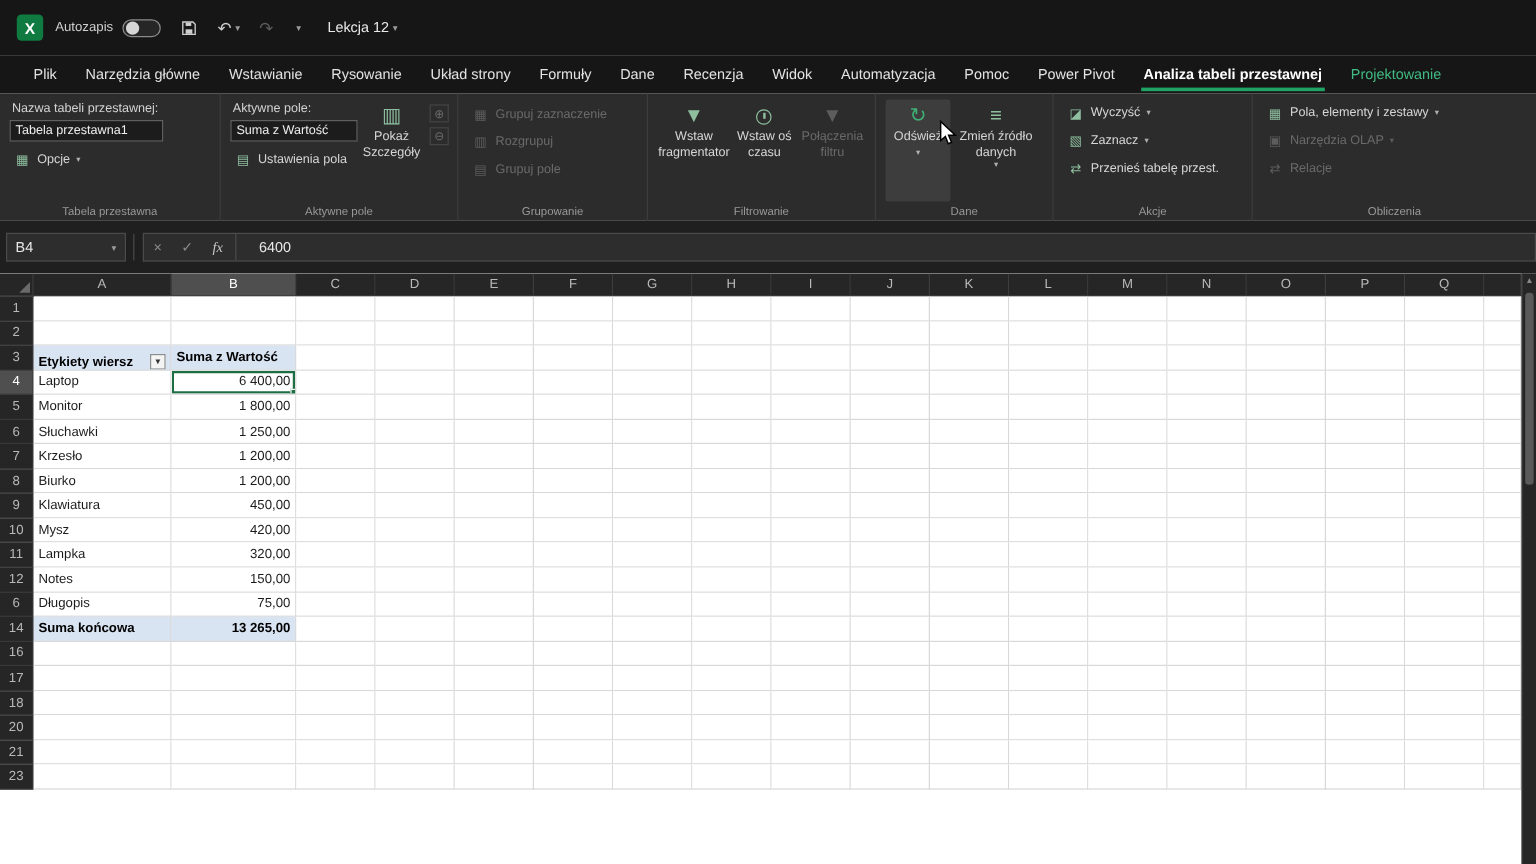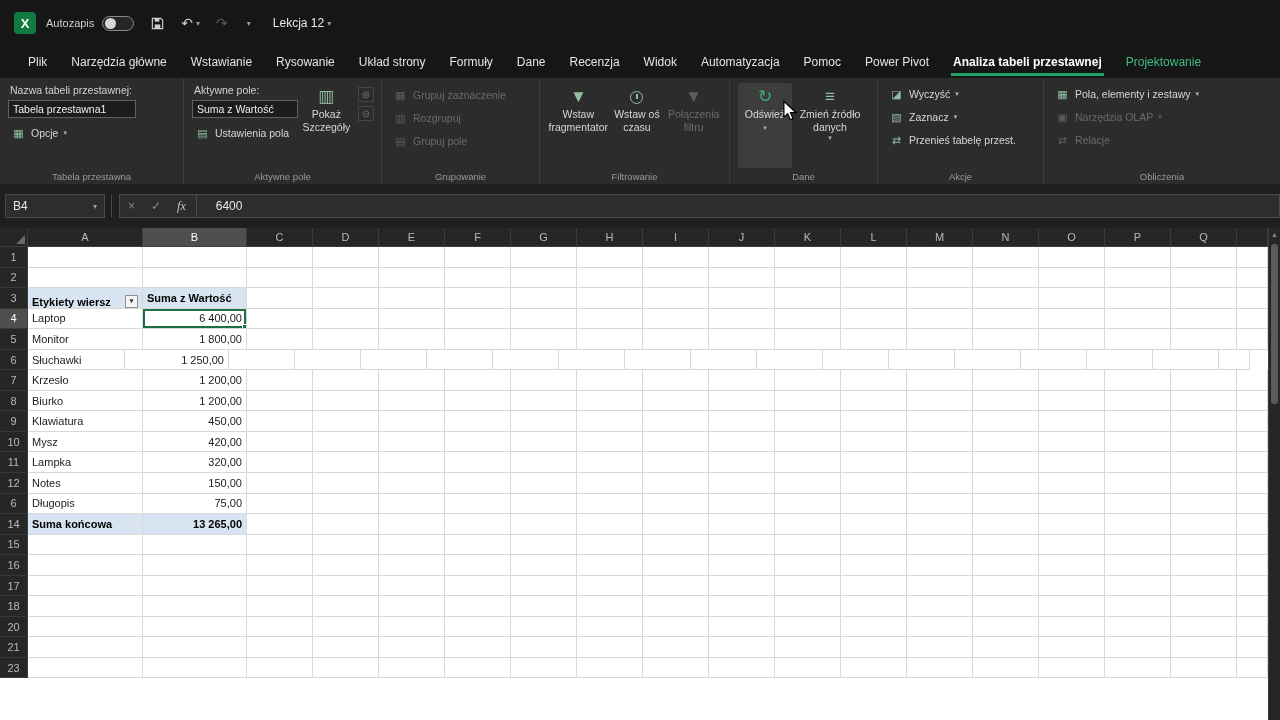--- a/index.html
+++ b/index.html
@@ -449,21 +449,21 @@
         <div class="cell" style="width: 66px;"></div>
         <div class="cell" style="width: 66px;"></div>
         <div class="cell" style="width: 66px;"></div>
         <div class="cell" style="width: 66px;"></div>
         <div class="cell" style="width: 66px;"></div>
         <div class="cell" style="width: 66px;"></div>
         <div class="cell" style="width: 31px;"></div>
       </div>
       <div class="sheet-row">
         <div class="rowhead">6</div>
-        <div class="cell" style="width: 97px; align-items: center;">
+        <div class="cell" style="width: 115px; align-items: center;">
           <span>Słuchawki</span>
         </div>
         <div class="cell num" style="width: 104px;">
           <span>1 250,00</span>
         </div>
         <div class="cell" style="width: 66px;"></div>
         <div class="cell" style="width: 66px;"></div>
         <div class="cell" style="width: 66px;"></div>
         <div class="cell" style="width: 66px;"></div>
         <div class="cell" style="width: 66px;"></div>
@@ -655,41 +655,20 @@
         <div class="cell" style="width: 31px;"></div>
       </div>
       <div class="sheet-row">
         <div class="rowhead">14</div>
         <div class="cell pivot-t" style="width: 115px;">
           <span>Suma końcowa</span>
         </div>
         <div class="cell pivot-t num" style="width: 104px;">
           <span>13 265,00</span>
         </div>
-        <div class="cell" style="width: 66px;"></div>
-        <div class="cell" style="width: 66px;"></div>
-        <div class="cell" style="width: 66px;"></div>
-        <div class="cell" style="width: 66px;"></div>
-        <div class="cell" style="width: 66px;"></div>
-        <div class="cell" style="width: 66px;"></div>
-        <div class="cell" style="width: 66px;"></div>
-        <div class="cell" style="width: 66px;"></div>
-        <div class="cell" style="width: 66px;"></div>
-        <div class="cell" style="width: 66px;"></div>
-        <div class="cell" style="width: 66px;"></div>
-        <div class="cell" style="width: 66px;"></div>
-        <div class="cell" style="width: 66px;"></div>
-        <div class="cell" style="width: 66px;"></div>
-        <div class="cell" style="width: 66px;"></div>
-        <div class="cell" style="width: 31px;"></div>
-      </div>
-      <div class="sheet-row">
-        <div class="rowhead">15</div>
-        <div class="cell" style="width: 115px;"></div>
-        <div class="cell" style="width: 104px;"></div>
         <div class="cell" style="width: 66px;"></div>
         <div class="cell" style="width: 66px;"></div>
         <div class="cell" style="width: 66px;"></div>
         <div class="cell" style="width: 66px;"></div>
         <div class="cell" style="width: 66px;"></div>
         <div class="cell" style="width: 66px;"></div>
         <div class="cell" style="width: 66px;"></div>
         <div class="cell" style="width: 66px;"></div>
         <div class="cell" style="width: 66px;"></div>
         <div class="cell" style="width: 66px;"></div>

